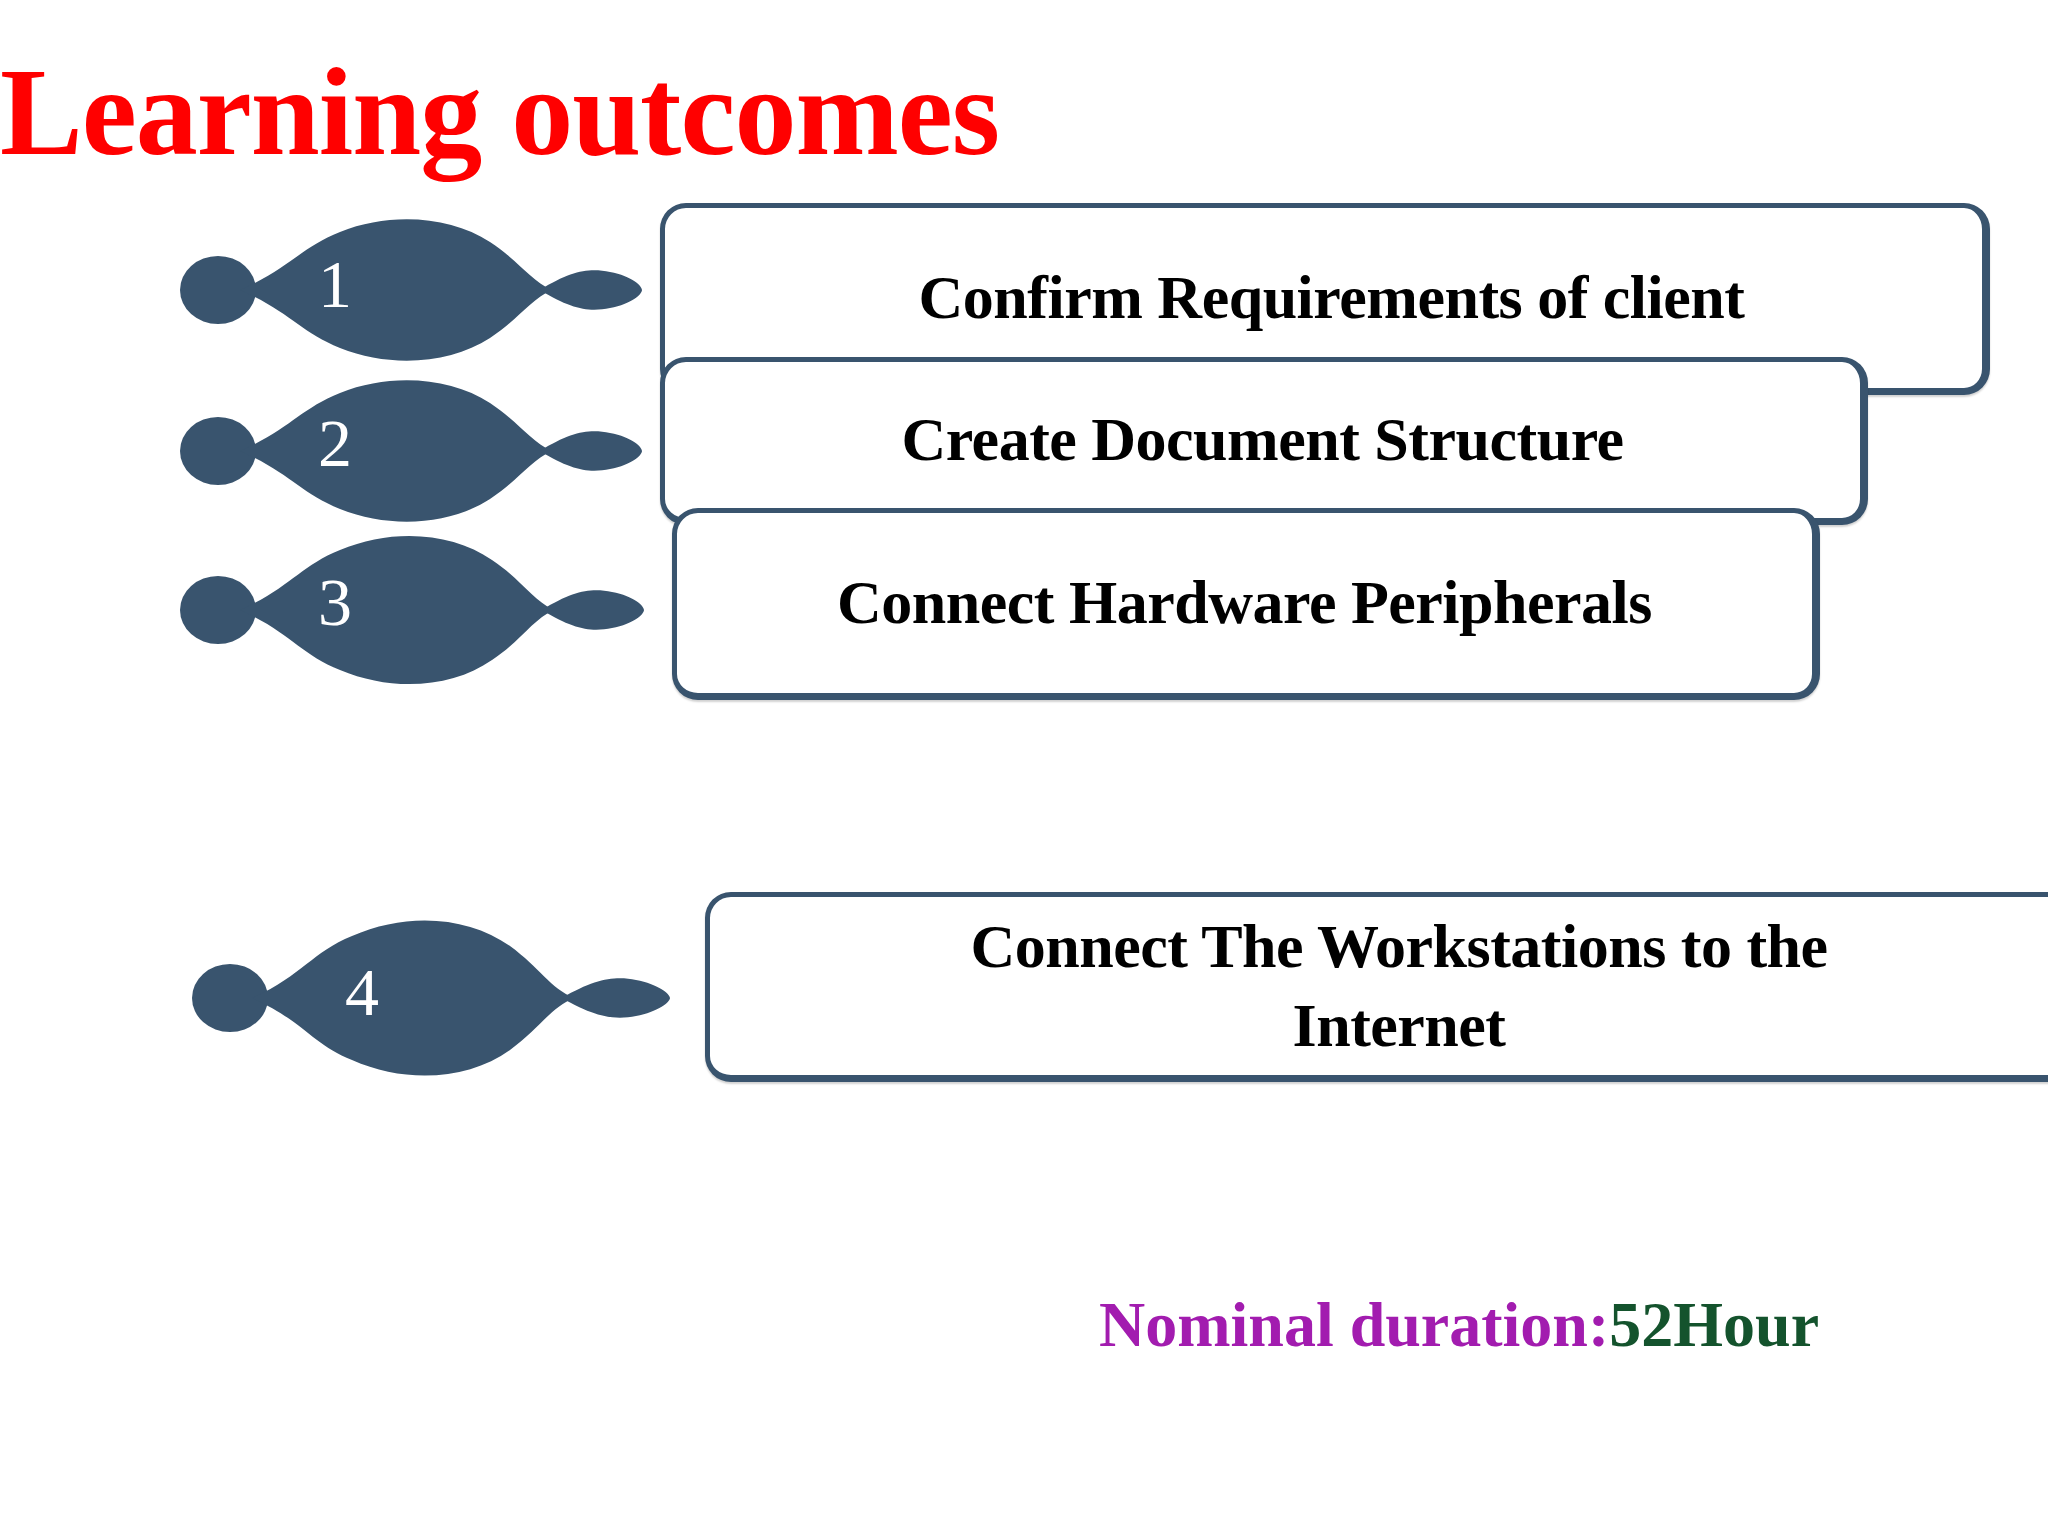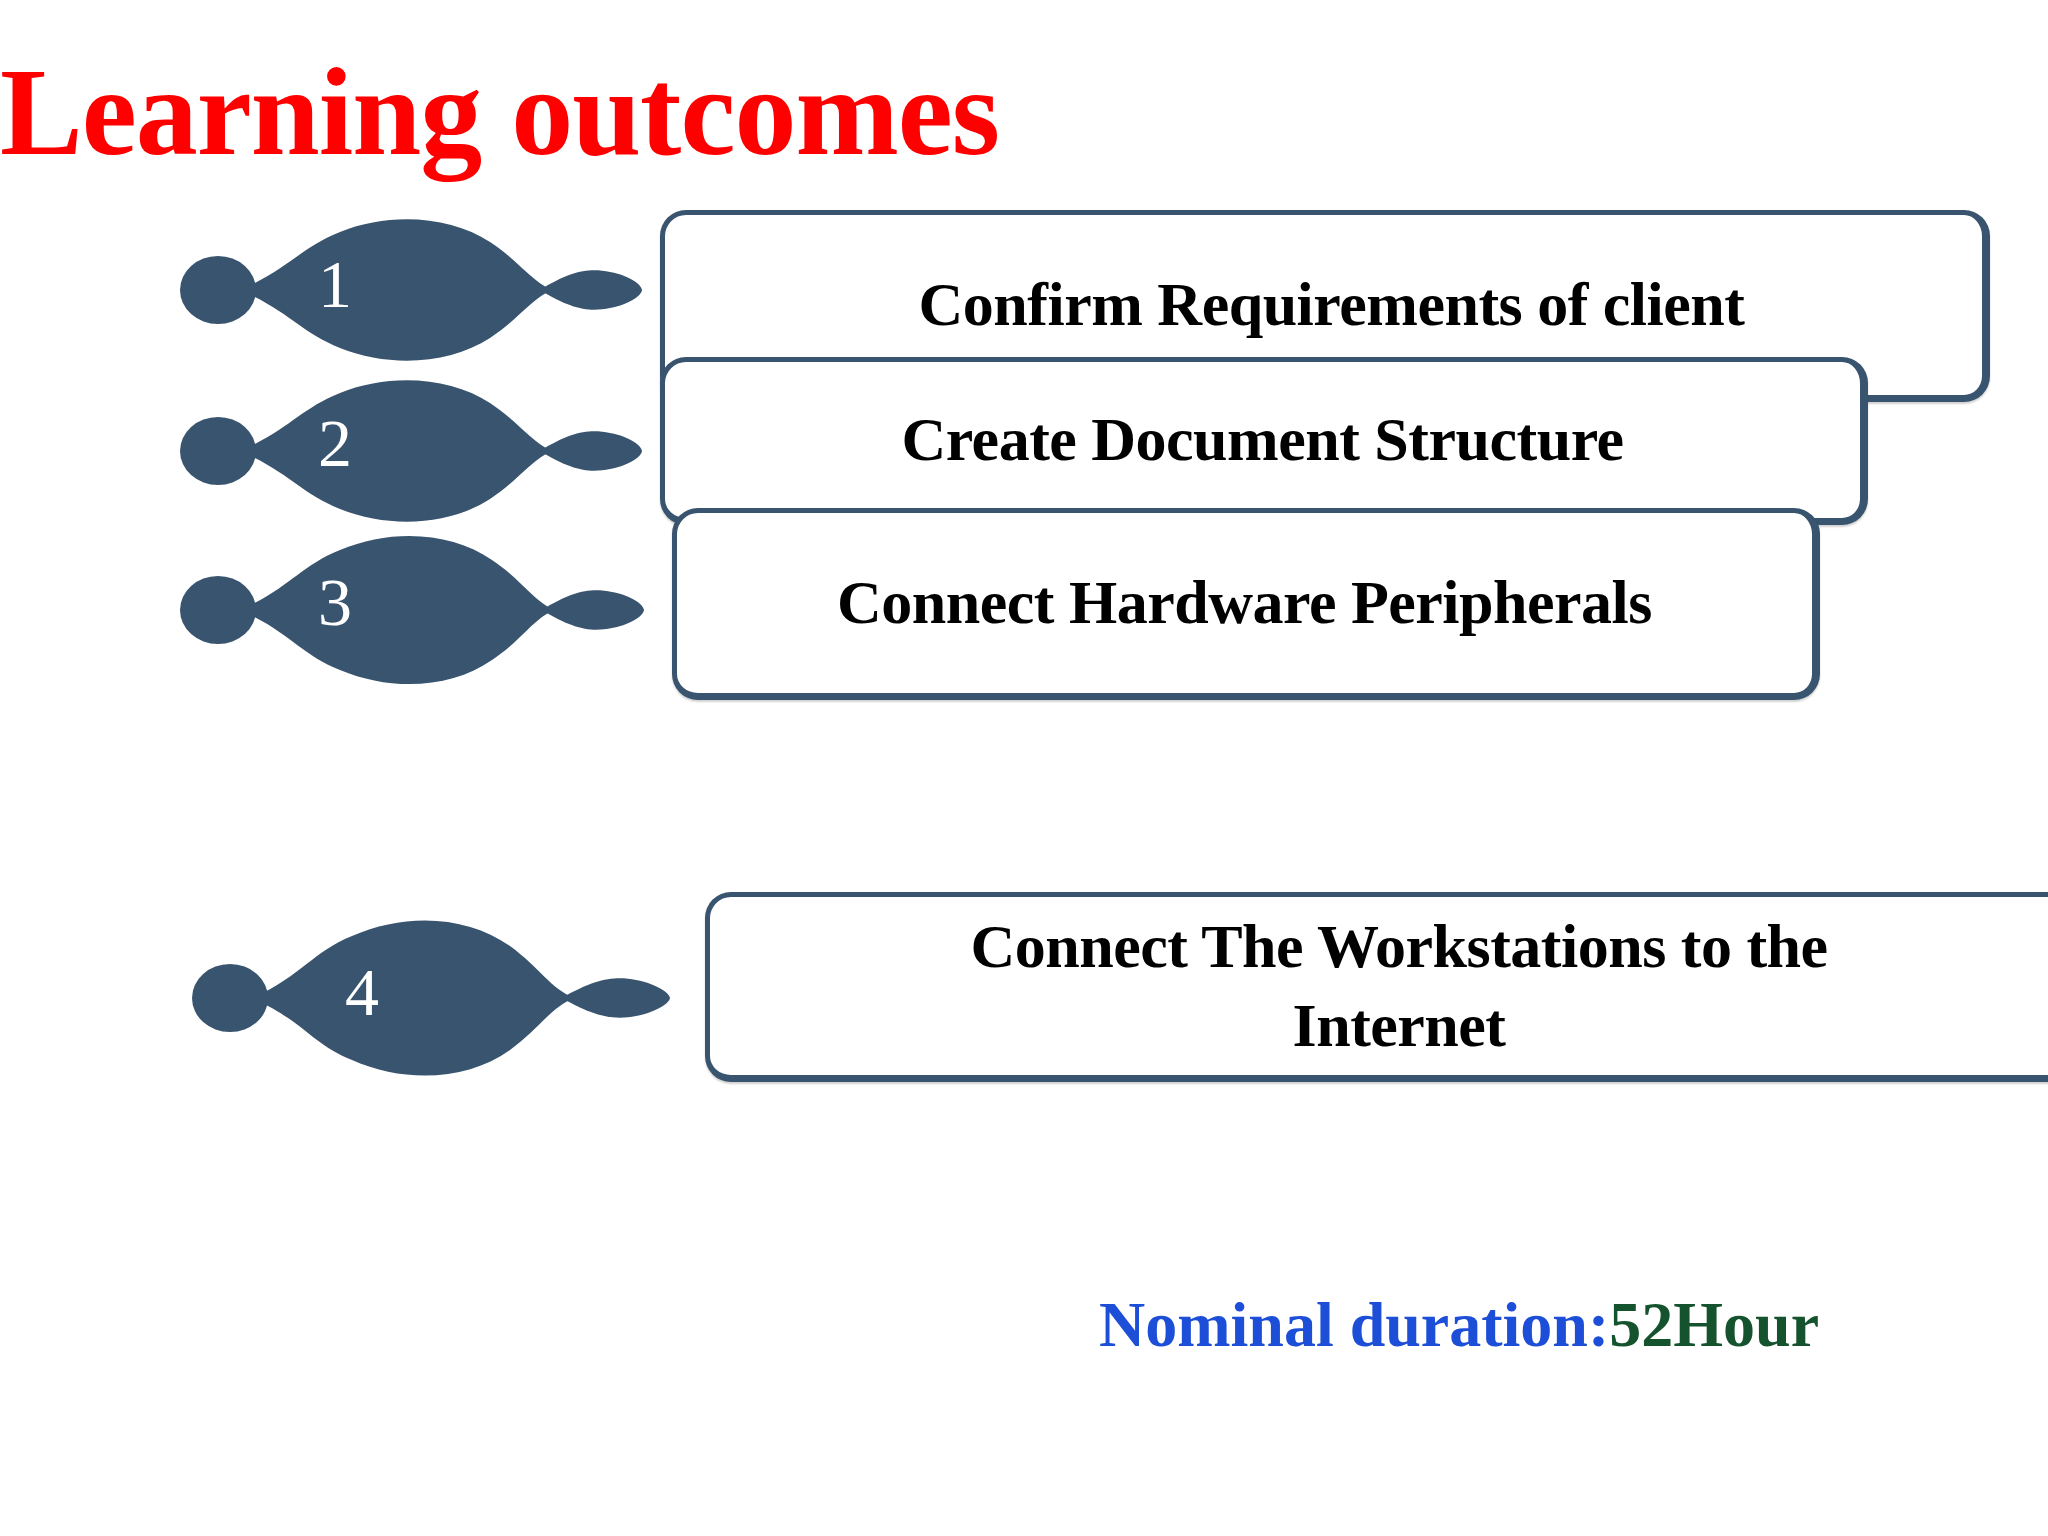--- a/index.html
+++ b/index.html
@@ -100,21 +100,21 @@
     left: 0;
     top: 1288px;
     width: 2048px;
     text-align: center;
     font-size: 64px;
     font-weight: bold;
     font-family: "Liberation Serif", "DejaVu Serif", serif;
     white-space: nowrap;
     padding-right: 0;
   }
-  #footer-note .nd-label { color: #1d4ed8; }
+  #footer-note .nd-label { color: #a21caf; }
   #footer-note .nd-value { color: #14532d; }
   #footer-inner {
     display: inline-block;
     transform: translateX(435px);
   }
 </style>
 </head>
 <body>
 
 <div id="slide">
@@ -136,21 +136,21 @@
         <path d="M 360 100
                  C 392 80, 410 78, 430 82
                  C 452 86, 462 96, 462 100
                  C 462 104, 452 114, 430 118
                  C 410 122, 392 120, 360 100 Z"></path>
       </g>
     </svg>
 
     <div class="number" style="left:265px; top:60px; width:140px;">1</div>
 
-    <div class="box" style="left:660px; top:20px; width:1330px; height:192px;padding-left:16px;">
+    <div class="box" style="left:660px; top:13px; width:1330px; height:192px;padding-left:16px;">
       <div class="box-text">Confirm Requirements of client</div>
     </div>
   </div>
 
   <div class="row" style="top:356px;">
 
     <svg class="connector-svg" width="520" height="180" viewBox="0 0 520 180">
       <g fill="#39546e">
         <ellipse cx="38" cy="95" rx="38" ry="34"></ellipse>
         <path d="M 60 95

